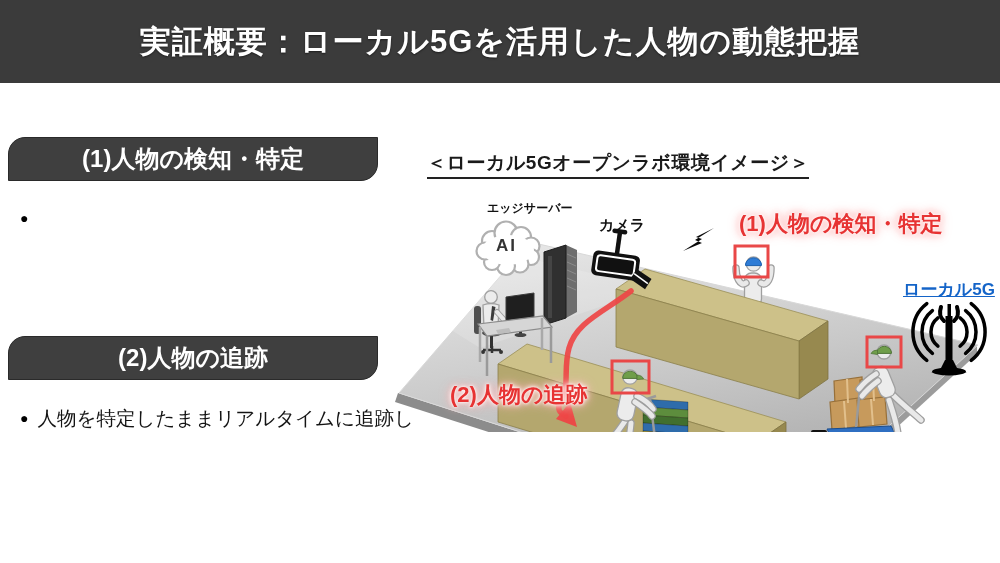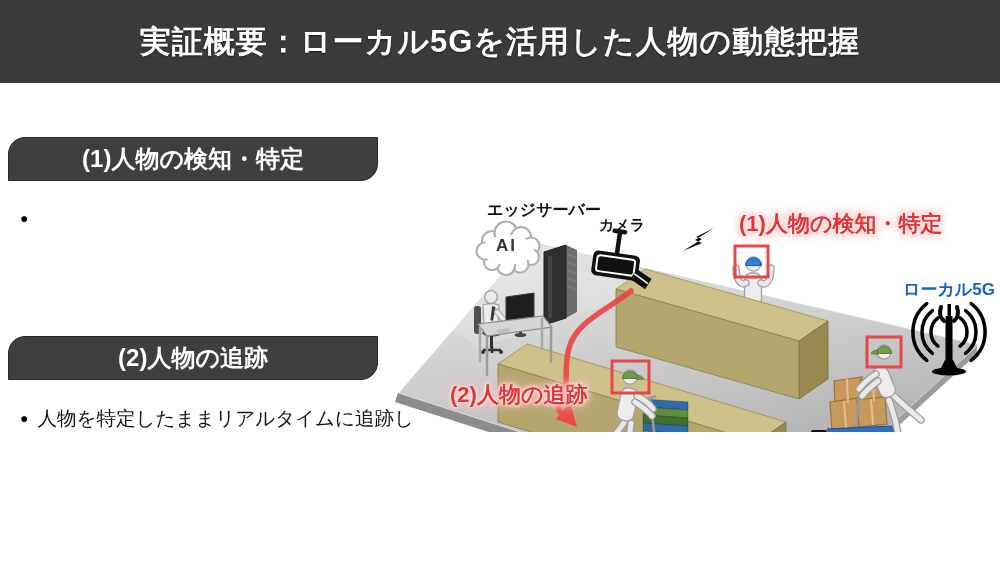--- a/index.html
+++ b/index.html
@@ -32,25 +32,25 @@
   #bullet1{top:206px;}
   #bullet2{top:406px;}
   .bullet-marker{font-size:14px;line-height:25px;color:#000;flex:0 0 auto;}
   .bullet-text{white-space:pre-line;}
   
   .diagram-title{
     position:absolute;left:427px;top:150px;font-size:19px;font-weight:bold;color:#1a1a1a;
     border-bottom:2px solid #222;padding-bottom:1px;letter-spacing:.5px;
   }
   .dlabel{position:absolute;font-weight:bold;color:#111;}
-  #lbl-edge-server{left:487px;top:200px;font-size:16px;}
+  #lbl-edge-server{left:487px;top:200px;font-size:12px;}
   #lbl-ai{left:496px;top:236px;font-size:17px;color:#333;letter-spacing:2px;}
   #lbl-camera-1{left:599px;top:216px;font-size:15px;}
   #lbl-camera-2{left:799px;top:483px;font-size:15px;}
-  #lbl-local5g{left:903px;top:278px;font-size:17px;color:#1464c8;}
+  #lbl-local5g{left:903px;top:278px;font-size:17px;color:#1464c8;text-decoration:underline;}
   .red-step{
     position:absolute;color:#e73333;font-weight:bold;font-size:22px;white-space:nowrap;
     text-shadow:0 0 2px #fff,0 0 4px #fff,0 0 6px #ffd2d2,0 0 10px #ffadad,0 0 14px #ffbdbd;
   }
   #lbl-step1{left:739px;top:209px;}
   #lbl-step2{left:450px;top:380px;}
   
   .scene{position:absolute;left:390px;top:140px;width:610px;height:423px;}
   .scene .limb-u{stroke:#9f9f9f;stroke-width:7.5;fill:none;stroke-linecap:round;stroke-linejoin:round;}
   .scene .limb{stroke:#e9e9e9;stroke-width:5;fill:none;stroke-linecap:round;stroke-linejoin:round;}
@@ -76,20 +76,21 @@
   <div class="sec-head" id="sec2-head">
     <span>(2)人物の追跡</span>
   </div>
   <div class="bullet-row" id="bullet2">
     <span class="bullet-marker">●</span>
     <span class="bullet-text">人物を特定したままリアルタイムに追跡し
 続け、それらのデータを元に個人ごとの動線
 及びヒートマップを作成</span>
   </div>
 
+  <div class="diagram-title">＜ローカル5Gオープンラボ環境イメージ＞</div>
 
   <svg class="scene" viewBox="390 140 610 423">
     <defs>
       <linearGradient id="floorGrad" x1="0" y1="0" x2="0.35" y2="1">
         <stop offset="0" stop-color="#ebebeb"></stop>
         <stop offset="0.55" stop-color="#c9c9c9"></stop>
         <stop offset="1" stop-color="#a9a9a9"></stop>
       </linearGradient>
     </defs>
 

